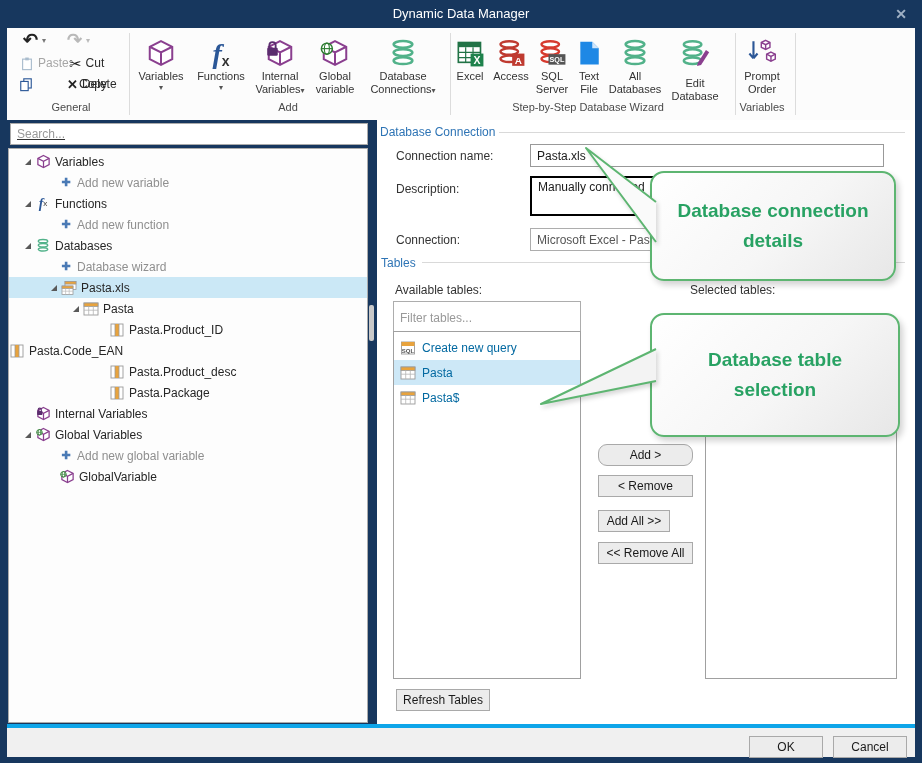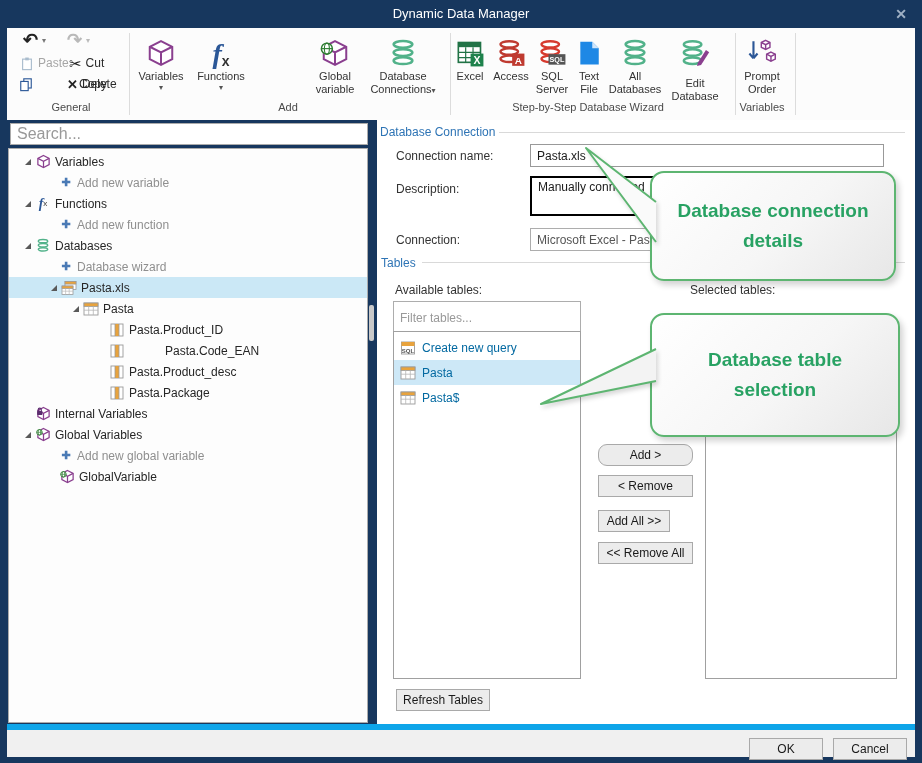--- a/index.html
+++ b/index.html
@@ -24,21 +24,21 @@
   .rarrow-inline{font-size:8px;color:#555;}
   
   .sbtn{position:absolute;display:flex;align-items:center;gap:4px;font-size:12px;color:#2a2a2a;height:18px;cursor:default;}
   .sbtn.dis{color:#a6a6a6;}
   .glyph{font-size:15px;line-height:15px;color:#222;}
   .glyph.gray{color:#b9b9b9;}
   .ddsmall{font-size:8px;color:#777;}
 
   
   .search{position:absolute;left:10px;top:123px;width:358px;height:22px;border:1px solid #ababab;
-          background:#fff;font-size:16px;padding:0 6px;color:#333;outline:none;}
+          background:#fff;font-size:12px;padding:0 6px;color:#333;outline:none;text-decoration:underline;}
   .search::placeholder{color:#999;}
   .treepanel{position:absolute;left:8px;top:148px;width:360px;height:575px;background:#fdfdfd;
              border:1px solid #ababab;overflow:hidden;padding-top:2px;}
   .trow{height:21px;display:flex;align-items:center;font-size:12px;color:#262626;cursor:default;white-space:nowrap;}
   .trow.sel{background:#cbe8f6;}
   .trow .lbl{margin-left:4px;}
   .trow.action{color:#8f8f8f;}
   .exp{width:14px;display:inline-flex;justify-content:center;}
   .exp i{display:block;width:0;height:0;border-bottom:6px solid #595959;border-left:6px solid transparent;}
   .ticon{width:16px;height:16px;display:inline-flex;align-items:center;justify-content:center;}
@@ -65,21 +65,21 @@
 
   
   .callout{position:absolute;border:2px solid #5db571;border-radius:14px;
            background:linear-gradient(135deg,#ffffff 0%,#f6f6f6 55%,#e7e7e7 100%);
            box-shadow:3px 4px 6px rgba(0,0,0,0.18);
            display:flex;flex-direction:column;align-items:center;justify-content:center;
            font-weight:bold;font-size:19px;color:#28a263;text-align:center;line-height:30px;z-index:20;}
   .pointer{position:absolute;z-index:21;filter:drop-shadow(2px 3px 2px rgba(0,0,0,0.15));}
 
   
-  .footer{position:absolute;left:7px;top:724px;width:908px;height:33px;background:#f0f0f0;border-top:6px solid #0ea5e9;}
+  .footer{position:absolute;left:7px;top:724px;width:908px;height:33px;background:#f0f0f0;border-top:4px solid #0ea5e9;}
 </style>
 </head>
 <body>
 
 <div class="win">
 
   <div class="titlebar">
     <div class="title">Dynamic Data Manager</div>
     <div class="close">✕</div>
   </div>
@@ -131,20 +131,34 @@
       <div class="rarrow">▾</div>
     </div>
     <div class="rbtn" style="left:186px;width:56px;">
       <div class="ricon">
         <span style="font-family:'Liberation Serif',serif;font-style:italic;font-weight:bold;font-size:28px;color:#2b5797;line-height:28px;">f</span>
           <span style="font-size:14px;color:#333;font-weight:bold;line-height:14px;">x</span>
       </div>
       <div class="rlabel"><span>Functions</span></div>
       <div class="rarrow">▾</div>
     </div>
+    <div class="rbtn" style="left:245px;width:56px;">
+      <div class="ricon">
+        <svg width="30" height="30" viewBox="0 0 24 24">
+            <path d="M12 2.5 L21 7 L21 17 L12 21.5 L3 17 L3 7 Z" fill="#fff" stroke="#8a3f8f" stroke-width="1.6"></path>
+            <path d="M3 7 L12 11.5 L21 7 M12 11.5 L12 21.5" fill="none" stroke="#8a3f8f" stroke-width="1.6"></path>
+            <path d="M3.5 8 v-2.2 a2.5 2.5 0 0 1 5 0 V8" fill="none" stroke="#5b2d6e" stroke-width="1.5"></path>
+            <rect x="1.8" y="7.8" width="8.4" height="6.4" rx="1" fill="#5b2d6e"></rect>
+          </svg>
+      </div>
+      <div class="rlabel">
+        <span>Internal</span><br>
+        <span>Variables</span><span class="rarrow-inline">▾</span>
+      </div>
+    </div>
     <div class="rbtn" style="left:303px;width:50px;">
       <div class="ricon">
         <svg width="30" height="30" viewBox="0 0 24 24">
             <path d="M12 2.5 L21 7 L21 17 L12 21.5 L3 17 L3 7 Z" fill="#fff" stroke="#8a3f8f" stroke-width="1.6"></path>
             <path d="M3 7 L12 11.5 L21 7 M12 11.5 L12 21.5" fill="none" stroke="#8a3f8f" stroke-width="1.6"></path>
             <circle cx="5.5" cy="8.5" r="4.4" fill="#fff" stroke="#2e7d32" stroke-width="1.2"></circle>
             <ellipse cx="5.5" cy="8.5" rx="2" ry="4.4" fill="none" stroke="#2e7d32" stroke-width="0.9"></ellipse>
             <path d="M1.1 8.5 H9.9" stroke="#2e7d32" stroke-width="0.9"></path>
           </svg>
       </div>
@@ -368,21 +382,21 @@
     <div class="trow" style="padding-left:100px;">
       <span class="ticon">
           <svg width="16" height="16" viewBox="0 0 16 16">
             <rect x="2" y="2" width="12" height="12" fill="#fff" stroke="#9a9a9a" stroke-width="0.9"></rect>
             <rect x="6" y="2" width="4" height="12" fill="#e8a33d"></rect>
             <path d="M6 2 V14 M10 2 V14" stroke="#9a9a9a" stroke-width="0.8"></path>
           </svg>
         </span>
       <span class="lbl">Pasta.Product_ID</span>
     </div>
-    <div class="trow" style="padding-left:100px;gap:36px;">
+    <div class="trow" style="">
       <span class="ticon">
           <svg width="16" height="16" viewBox="0 0 16 16">
             <rect x="2" y="2" width="12" height="12" fill="#fff" stroke="#9a9a9a" stroke-width="0.9"></rect>
             <rect x="6" y="2" width="4" height="12" fill="#e8a33d"></rect>
             <path d="M6 2 V14 M10 2 V14" stroke="#9a9a9a" stroke-width="0.8"></path>
           </svg>
         </span>
       <span class="lbl">Pasta.Code_EAN</span>
     </div>
     <div class="trow" style="padding-left:100px;">

